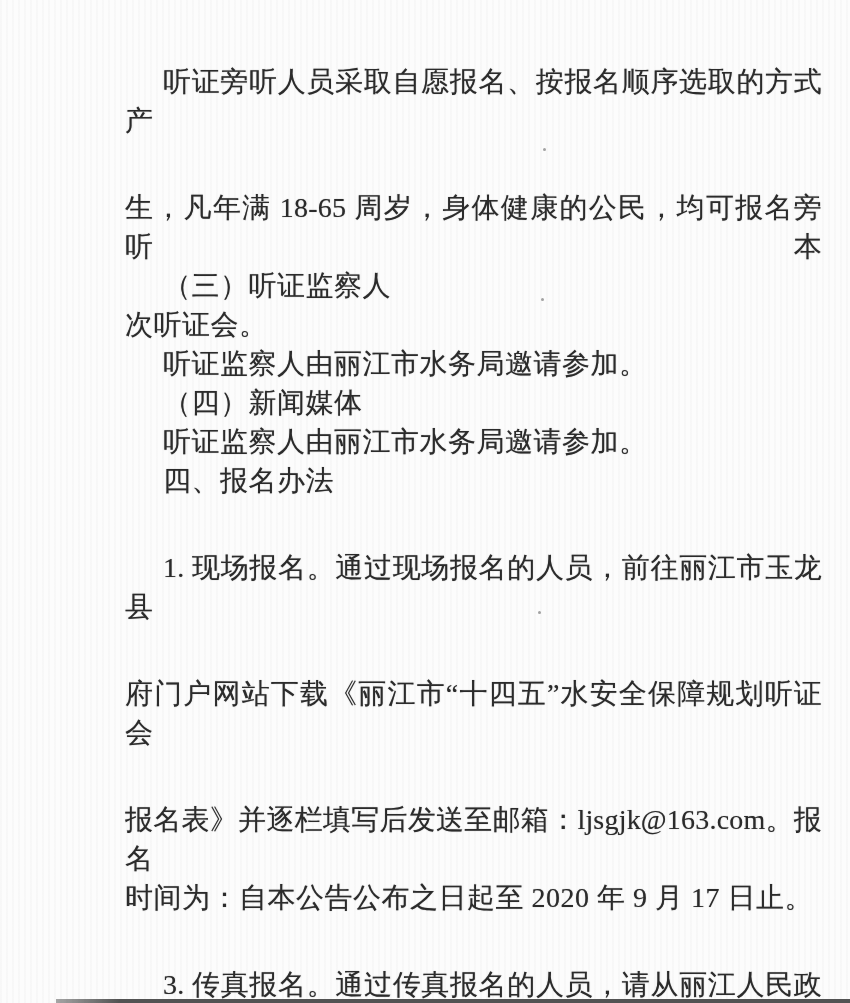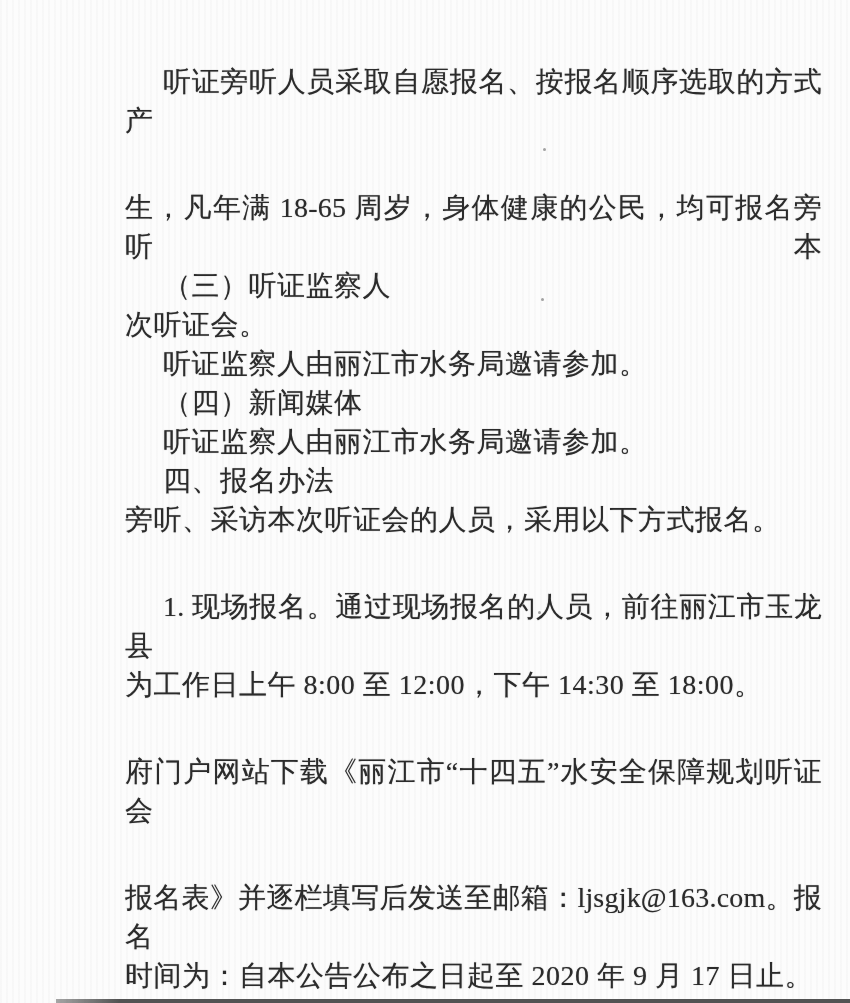--- a/index.html
+++ b/index.html
@@ -66,23 +66,21 @@
 <div class="page">
   <div class="doc-body">
       <div class="line ind fill">听证旁听人员采取自愿报名、按报名顺序选取的方式产</div>
       <div class="line fill">生，凡年满 18-65 周岁，身体健康的公民，均可报名旁听本</div>
       <div class="line ind">（三）听证监察人</div>
       <div class="line">次听证会。</div>
       <div class="line ind">听证监察人由丽江市水务局邀请参加。</div>
       <div class="line ind">（四）新闻媒体</div>
       <div class="line ind">听证监察人由丽江市水务局邀请参加。</div>
       <div class="line ind bold">四、报名办法</div>
-      <div class="line">旁听、采访本次听证会的人员，采用以下方式报名。</div>
       <div class="line ind fill">1. 现场报名。通过现场报名的人员，前往丽江市玉龙县</div>
-      <div class="line">为工作日上午 8:00 至 12:00，下午 14:30 至 18:00。</div>
       <div class="line fill">府门户网站下载《丽江市“十四五”水安全保障规划听证会</div>
       <div class="line fill">报名表》并逐栏填写后发送至邮箱：ljsgjk@163.com。报名</div>
       <div class="line">时间为：自本公告公布之日起至 2020 年 9 月 17 日止。</div>
       <div class="line ind fill">3. 传真报名。通过传真报名的人员，请从丽江人民政府</div>
     </div>
   <div class="scan-edge" style="left: 56px; right: 0px; height: 4px; background: linear-gradient(90deg, rgba(80, 80, 80, 0.5), rgb(82, 82, 82) 8%, rgb(82, 82, 82));"></div>
 <div class="speck" style="left: 543px; top: 148px;"></div>
     <div class="speck" style="left: 541px; top: 298px;"></div>
     <div class="speck" style="left: 538px; top: 611px;"></div>
   </div>

